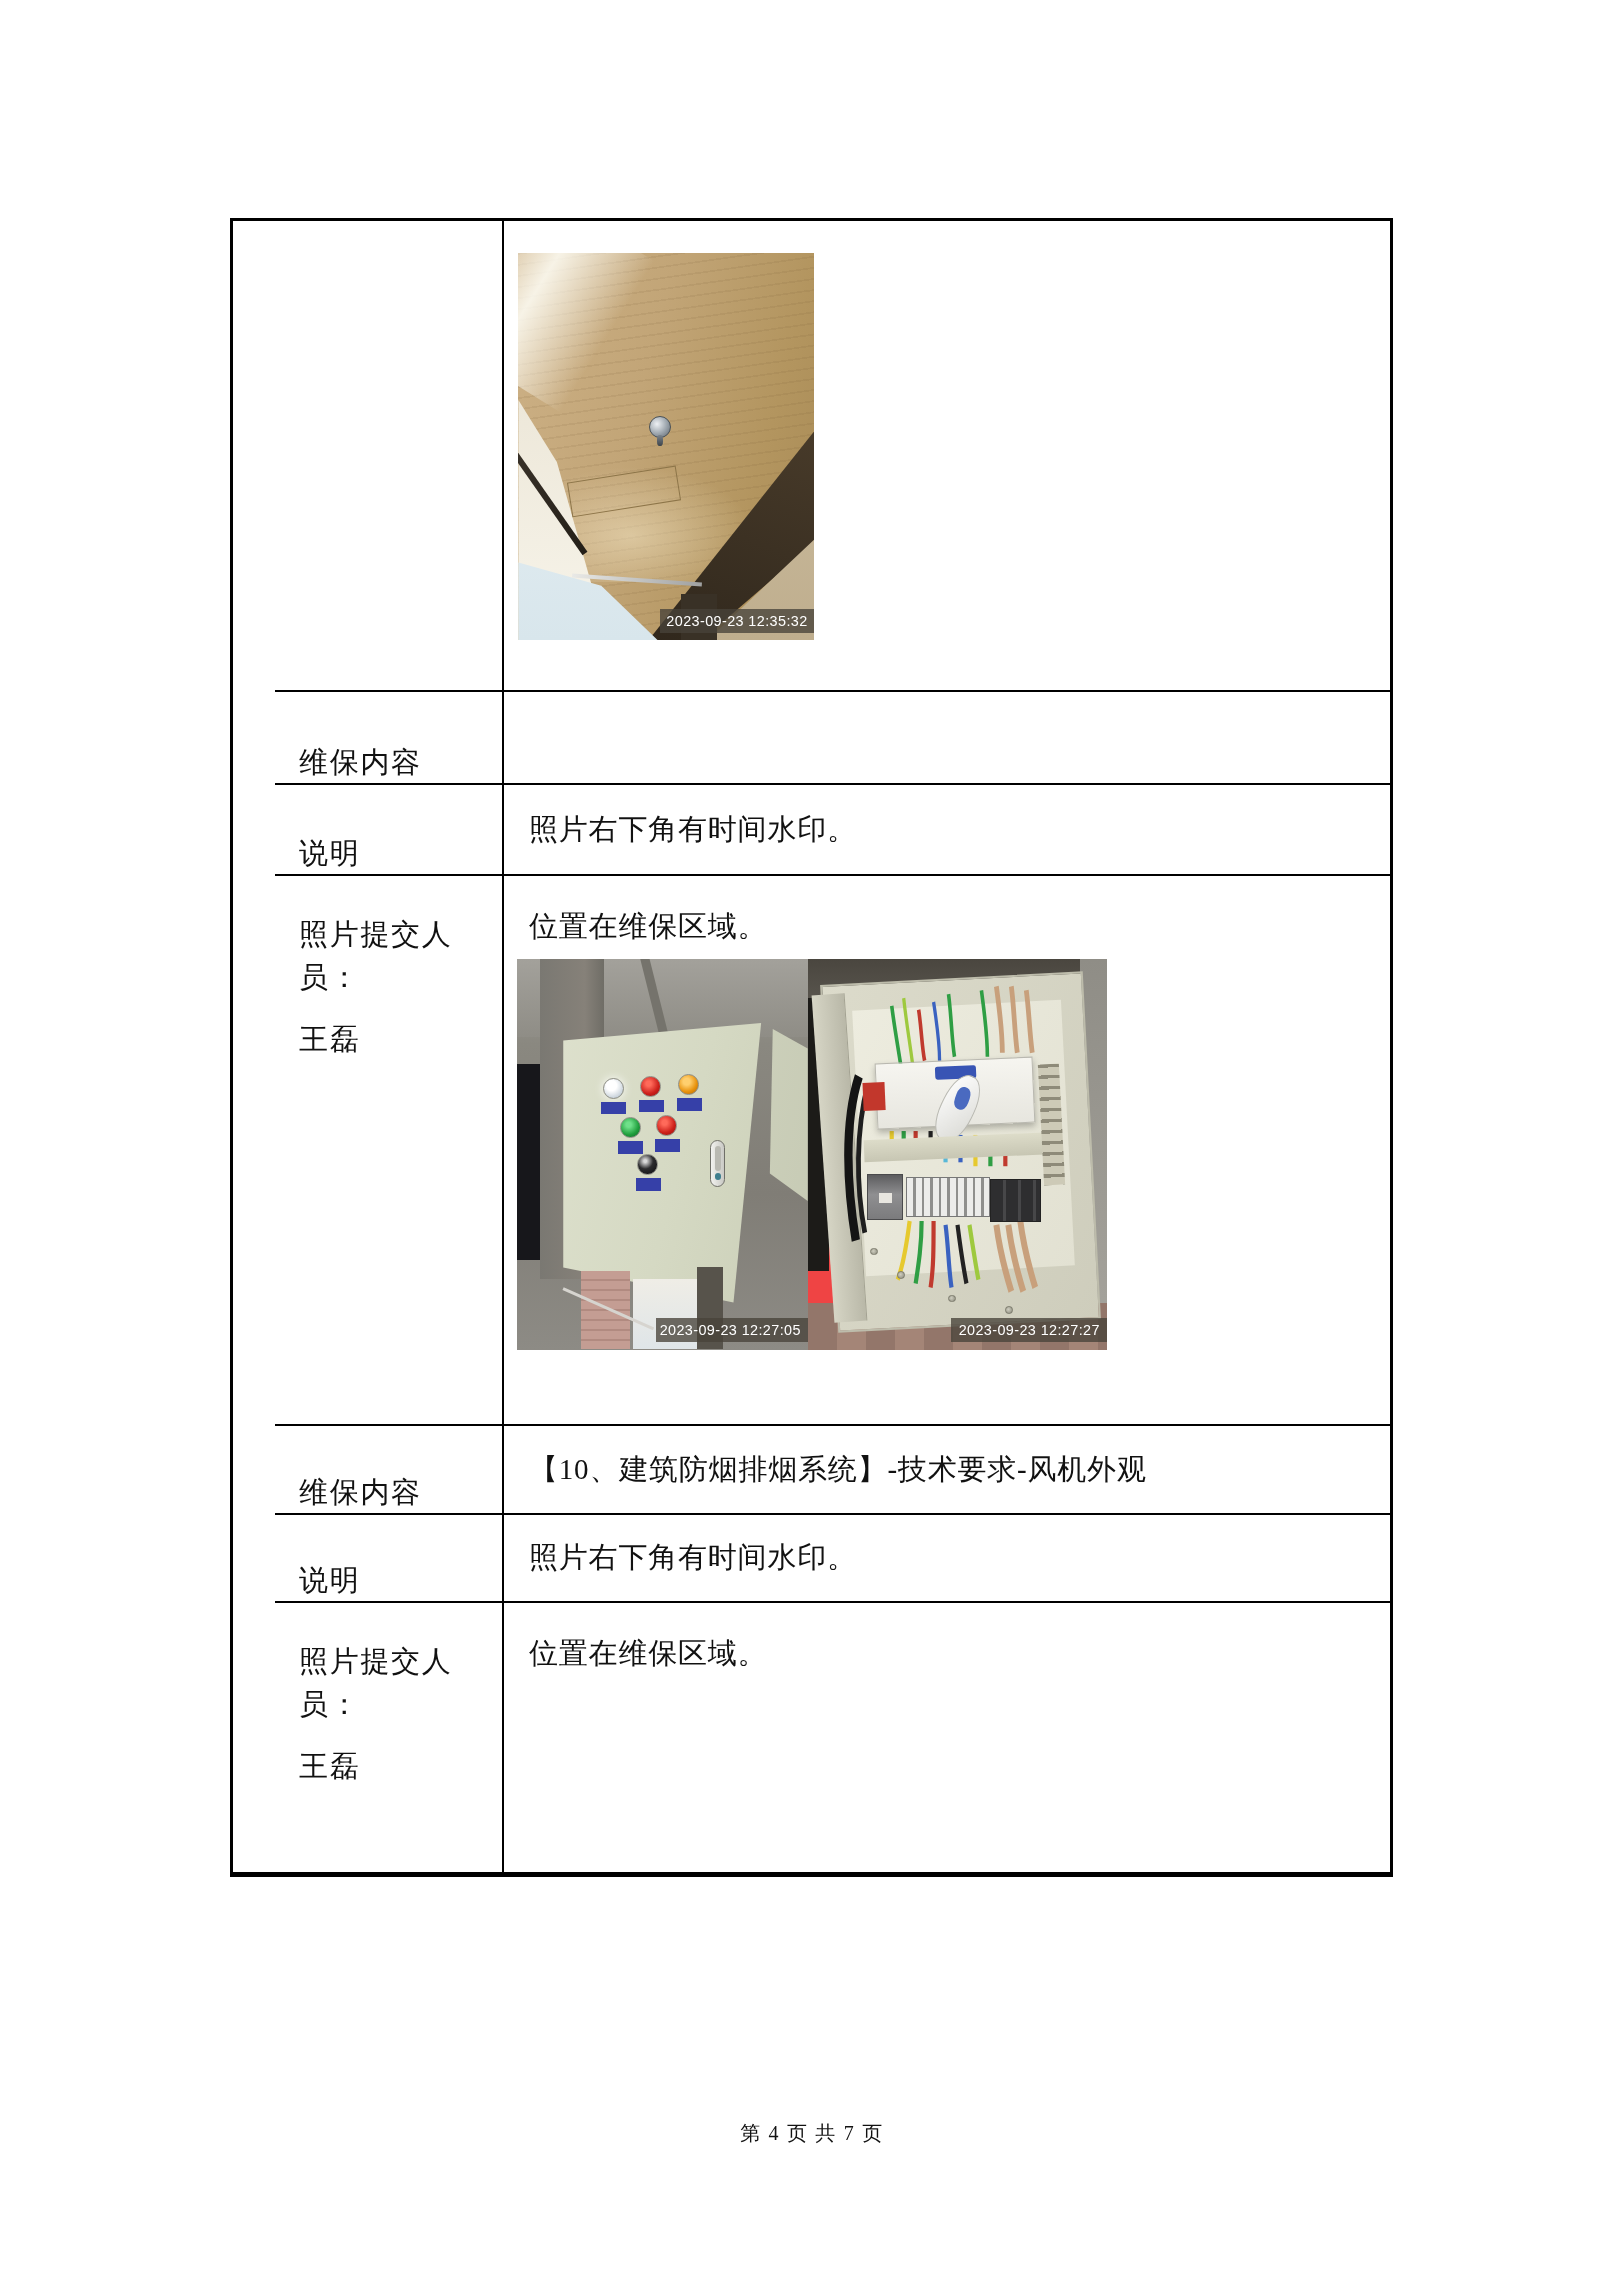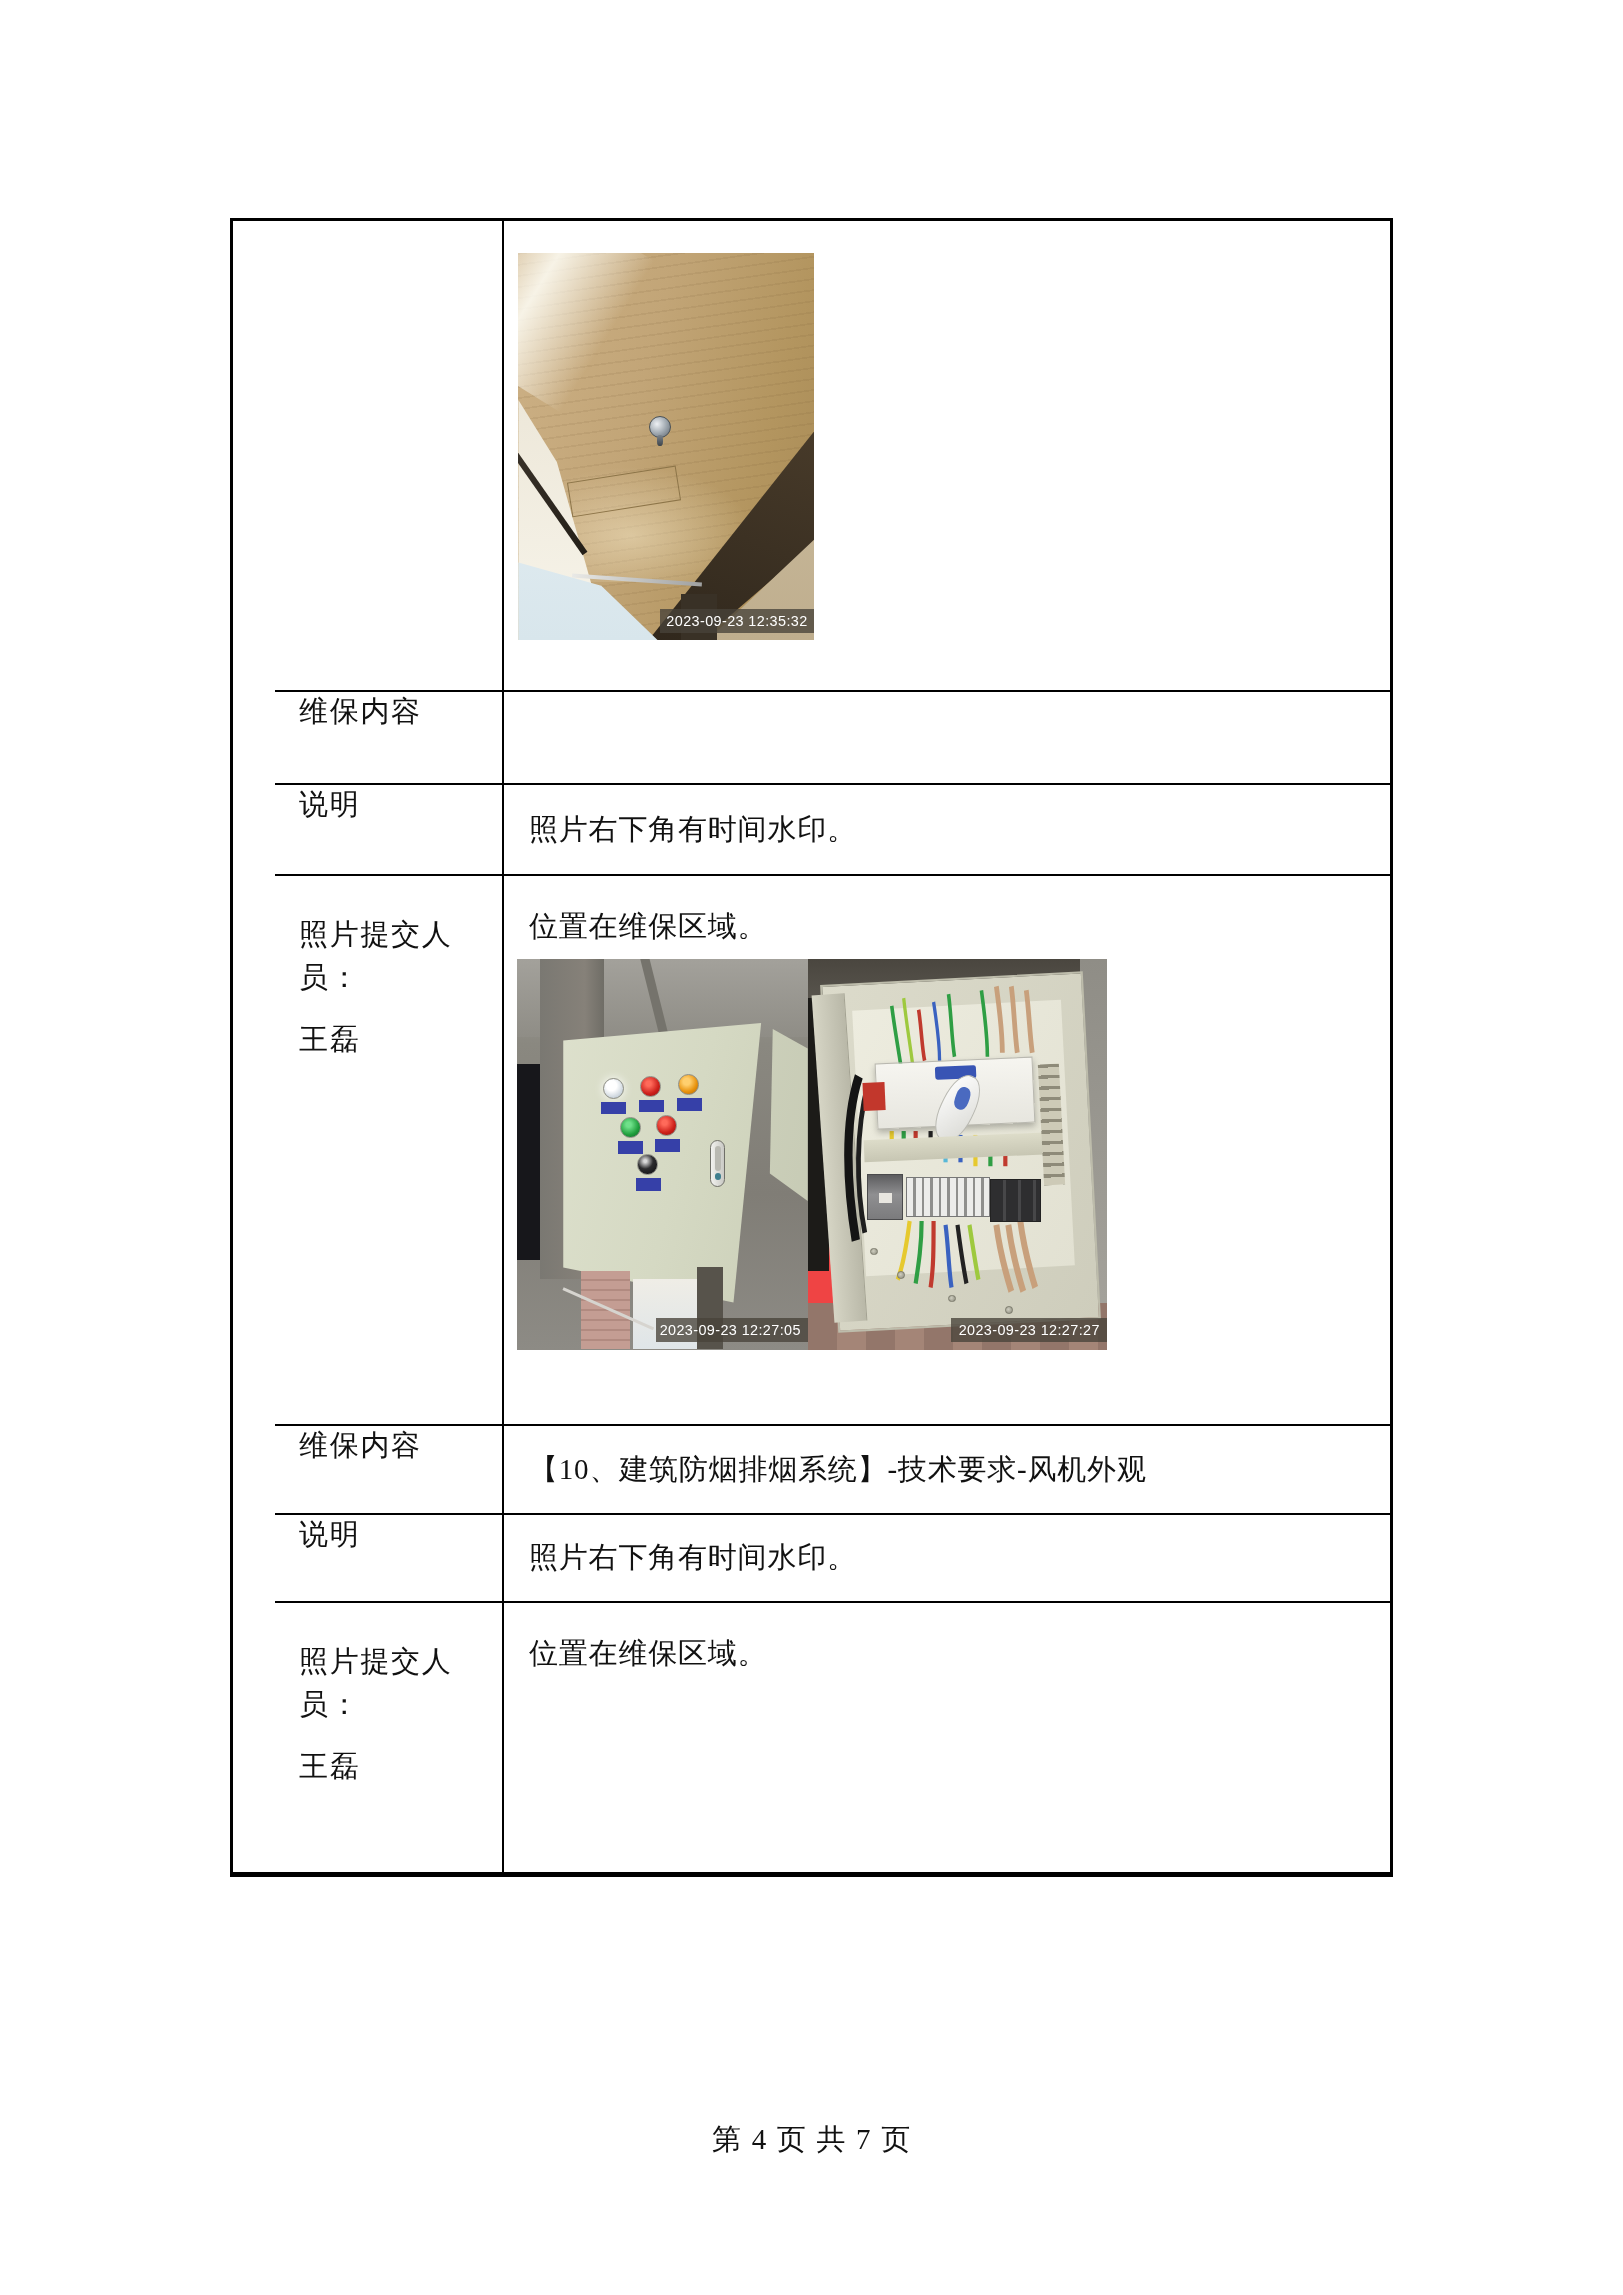--- a/index.html
+++ b/index.html
@@ -18,21 +18,21 @@
   }
   .t-row { display:flex; flex-shrink:0; }
   .t-row + .t-row { border-top:2.5px solid #000; }
   .r1 { height:469px; } .r2 { height:93px; } .r3 { height:91px; }
   .r4 { height:550px; } .r5 { height:89px; } .r6 { height:88px; }
   .r7 { flex:1; }
   .label-cell {
     width:229px; flex-shrink:0; border-right:2.5px solid #000;
     padding:0 20px 0 24px; font-size:29px; letter-spacing:1.7px;
   }
-  .label-center { display:flex; align-items:flex-start; }
+  .label-center { display:flex; align-items:flex-end; }
   .label-top { padding-top:37px; }
   .label-wrap { width:157px; line-height:43px; }
   .submitter { margin-top:15px; line-height:51px; }
   .content-cell { flex:1; position:relative; font-size:29px; letter-spacing:0.8px; }
   .content-center { display:flex; align-items:center; padding-left:25px; }
   .content-top-text { margin:32px 0 0 25px; line-height:37px; }
 
   
   .photo { position:relative; overflow:hidden; flex-shrink:0; }
   .layer { position:absolute; }
@@ -114,21 +114,21 @@
   .cabB-contactor::after { content:""; position:absolute; left:30%; top:42%; width:40%; height:22%; background:#e8e6e0; }
   .cabB-termstrip { left:33%; top:56%; width:28%; height:10%; background:repeating-linear-gradient(90deg,#ececea 0 6px,#8f8f8d 6px 8.5px); border:0.8px solid #777; }
   .cabB-relays { left:61%; top:56.5%; width:17%; height:11%; background:repeating-linear-gradient(90deg,#2e2e30 0 12px,#474749 12px 15px); border:0.8px solid #222; }
   .cabB-screw { position:absolute; width:7.6px; height:7.6px; border-radius:50%; background:radial-gradient(circle at 40% 40%, #cfcec0, #8b8a7c); border:0.8px solid #7b7a6c; }
   .cabB-wires { position:absolute; inset:0; width:100%; height:100%; }
 
   
   .photo-strip { display:flex; margin:13.5px 0 0 12.7px; }
 
   
-  .footer { position:absolute; left:0; top:2120px; width:100%; text-align:center; font-size:29px; letter-spacing:1.7px; }
+  .footer { position:absolute; left:0; top:2120px; width:100%; text-align:center; font-size:20px; letter-spacing:1.7px; }
 </style>
 </head>
 <body>
 
 <div class="page">
   <div class="doc-table">
 
     <div class="t-row r1">
       <div class="label-cell"></div>
       <div class="content-cell">

